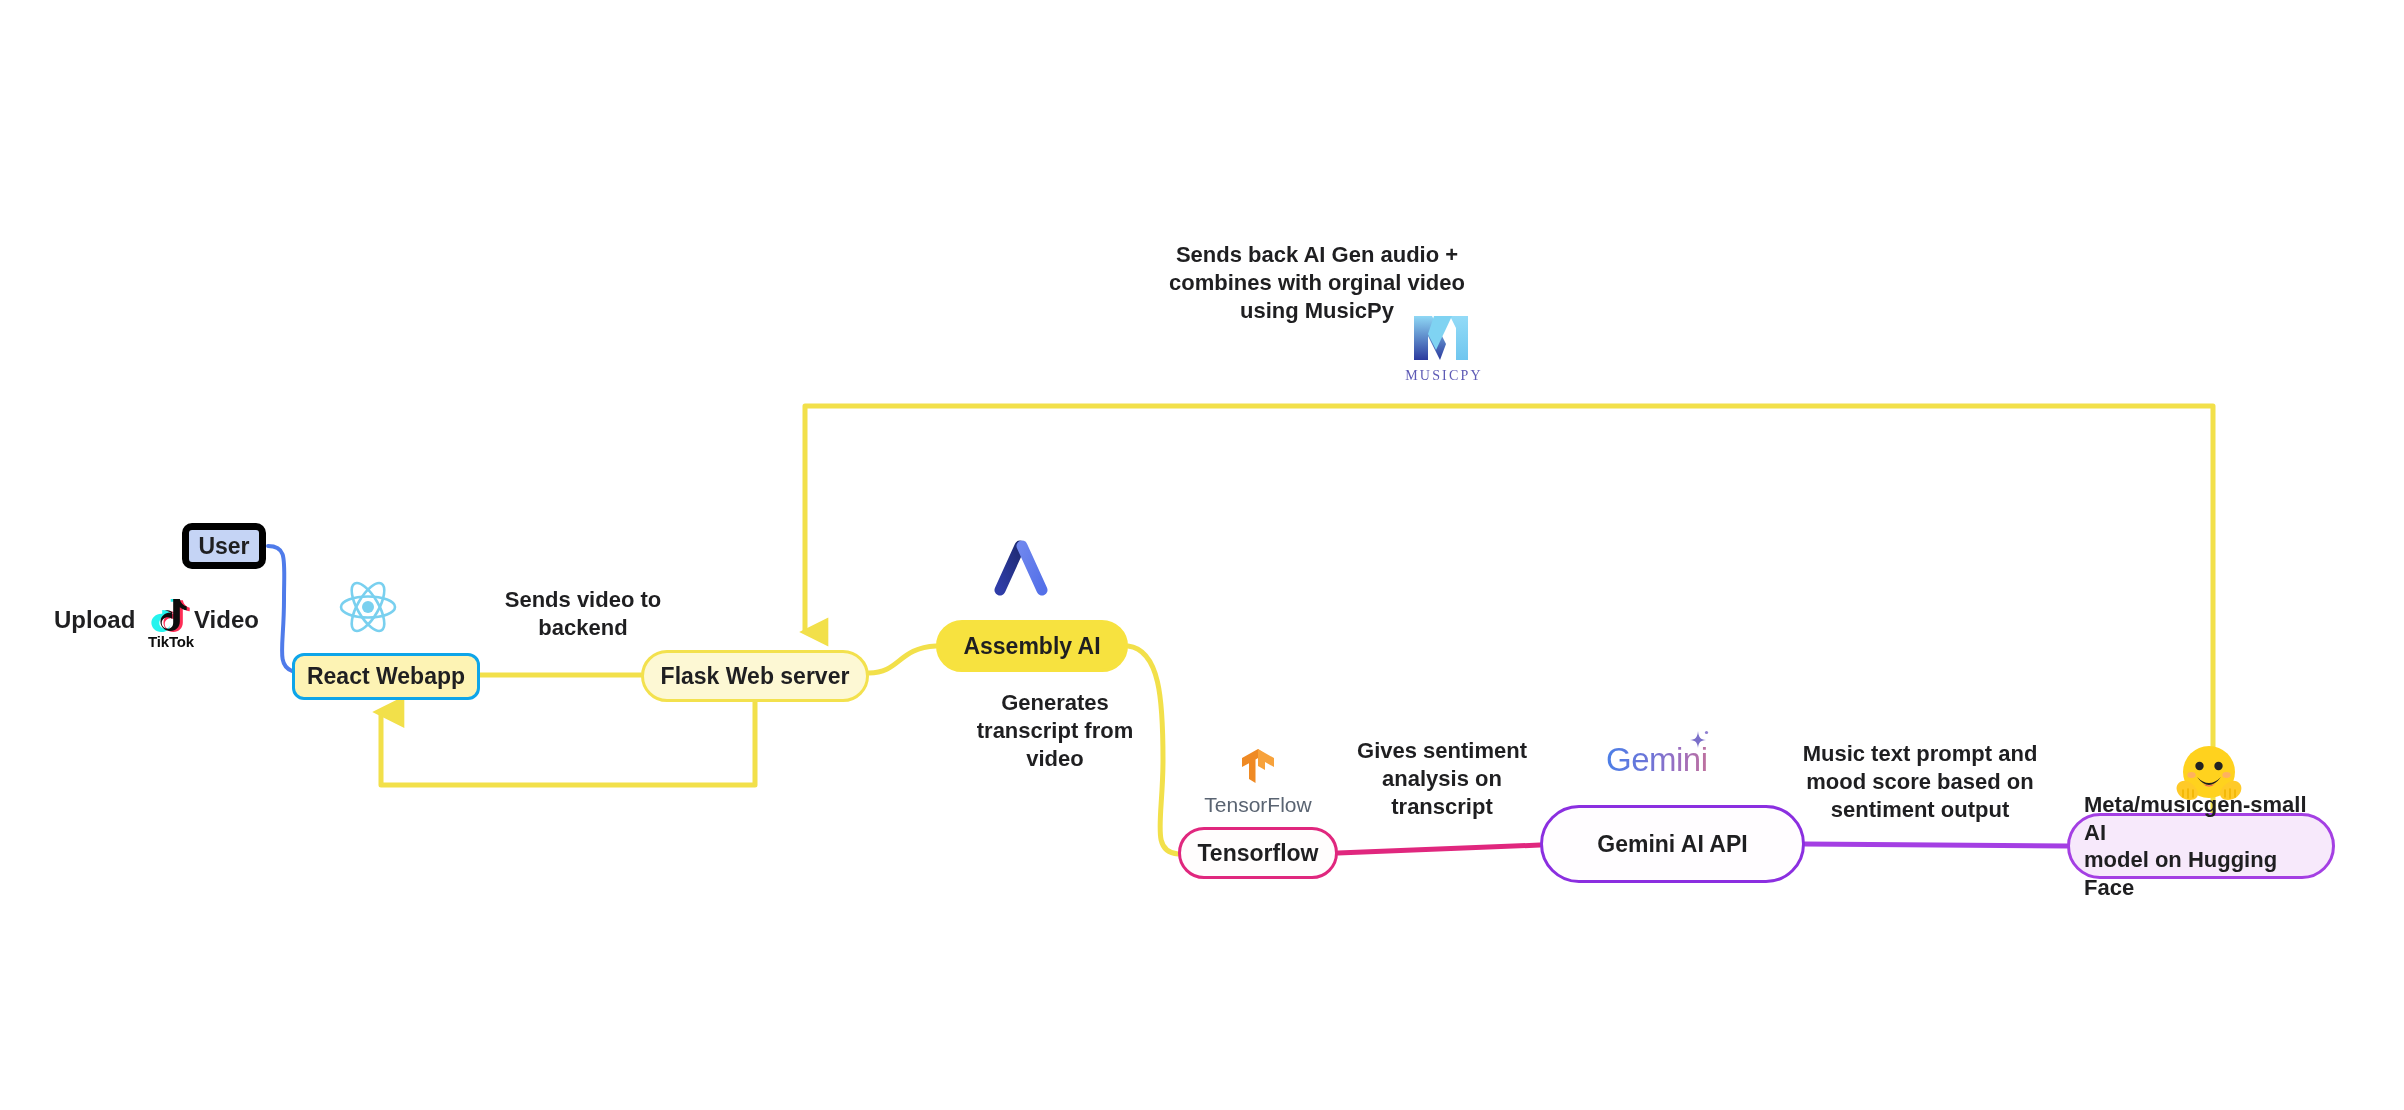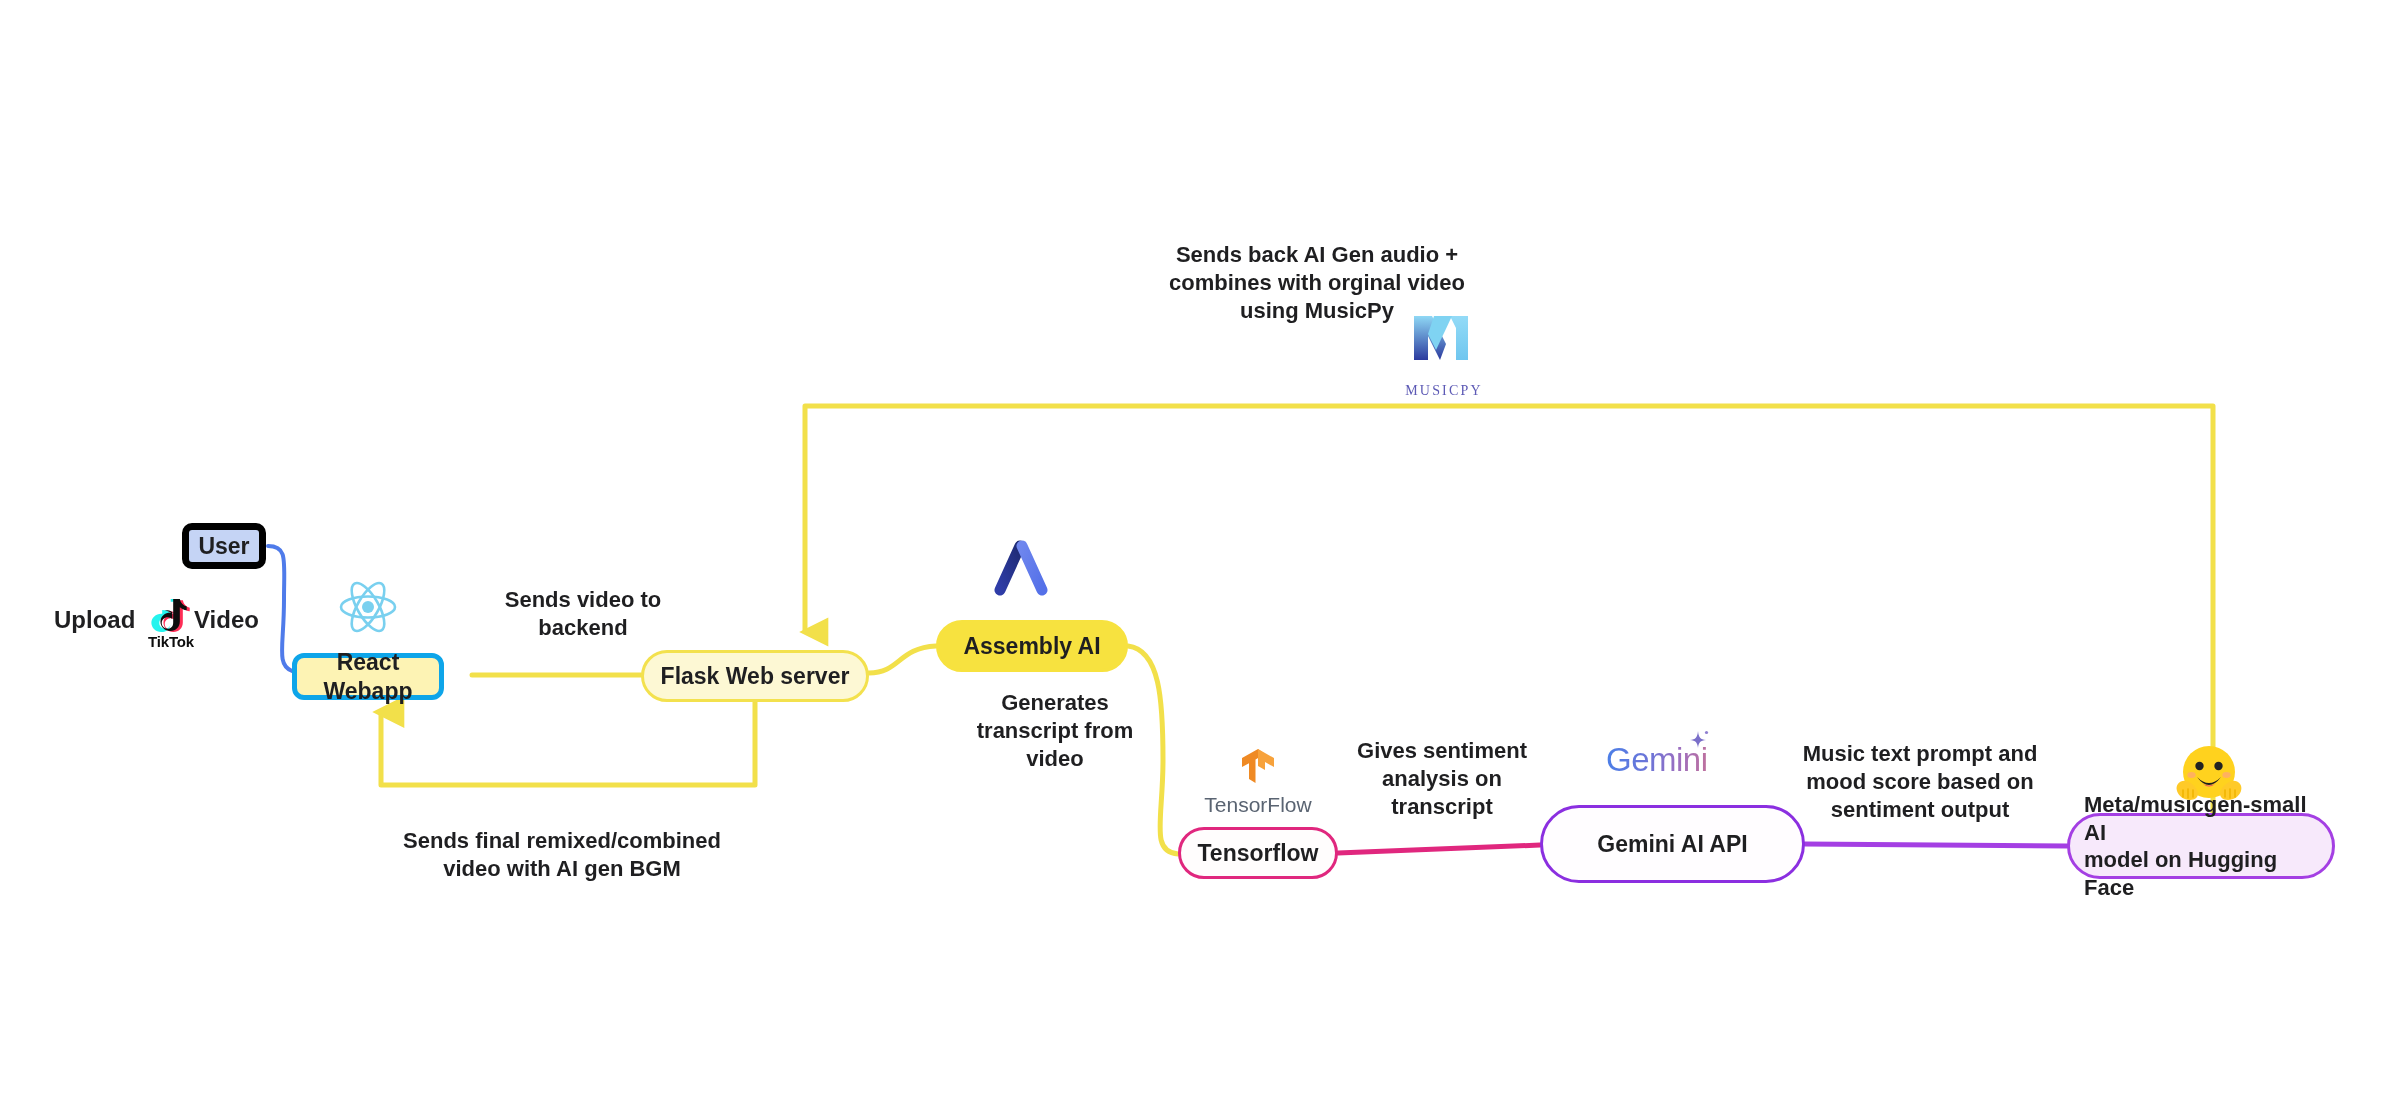--- a/index.html
+++ b/index.html
@@ -47,23 +47,23 @@
     left: 182px; top: 523px;
     width: 84px; height: 46px;
     background: #c5d4f5;
     border: 7px solid #000000;
     border-radius: 10px;
     font-size: 23px;
   }
 
   .node-react {
     left: 292px; top: 653px;
-    width: 152px; height: 47px;
+    width: 188px; height: 47px;
     background: #fdf3b4;
-    border: 5px solid #0ea5e9;
+    border: 3px solid #0ea5e9;
     border-radius: 12px;
     font-size: 23px;
   }
 
   .node-flask {
     left: 641px; top: 650px;
     width: 228px; height: 52px;
     background: #fdf8d4;
     border: 3px solid #f3e14e;
     border-radius: 26px;
@@ -166,21 +166,21 @@
     font-family: "Liberation Sans", sans-serif;
   }
 
   
   .logo-hf { left: 2168px; top: 740px; width: 82px; height: 74px; }
 
   
   .logo-musicpy { left: 1400px; top: 310px; width: 88px; height: 74px; }
   .musicpy-word {
     font-size: 14px; letter-spacing: 2.2px; color: #5d5ab5;
-    text-align: center; margin-top: 17px;
+    text-align: center; margin-top: 2px;
     font-family: "Liberation Serif", serif;
   }
 </style>
 </head>
 <body>
 
 <div id="canvas">
 
   <svg id="edges" viewBox="0 0 2404 1110">
     <defs>
@@ -240,22 +240,20 @@
   <div class="node node-meta">Meta/musicgen-small AI
 model on Hugging Face</div>
 
   <div class="label lbl-upload">Upload</div>
 
   <div class="label lbl-video">Video</div>
 
   <div class="label lbl-sendvid">Sends video to
 backend</div>
 
-  <div class="label lbl-sendfin">Sends final remixed/combined
-video with AI gen BGM</div>
 
   <div class="label lbl-generate">Generates
 transcript from
 video</div>
 
   <div class="label lbl-sentim">Gives sentiment
 analysis on
 transcript</div>
 
   <div class="label lbl-musicprompt">Music text prompt and

